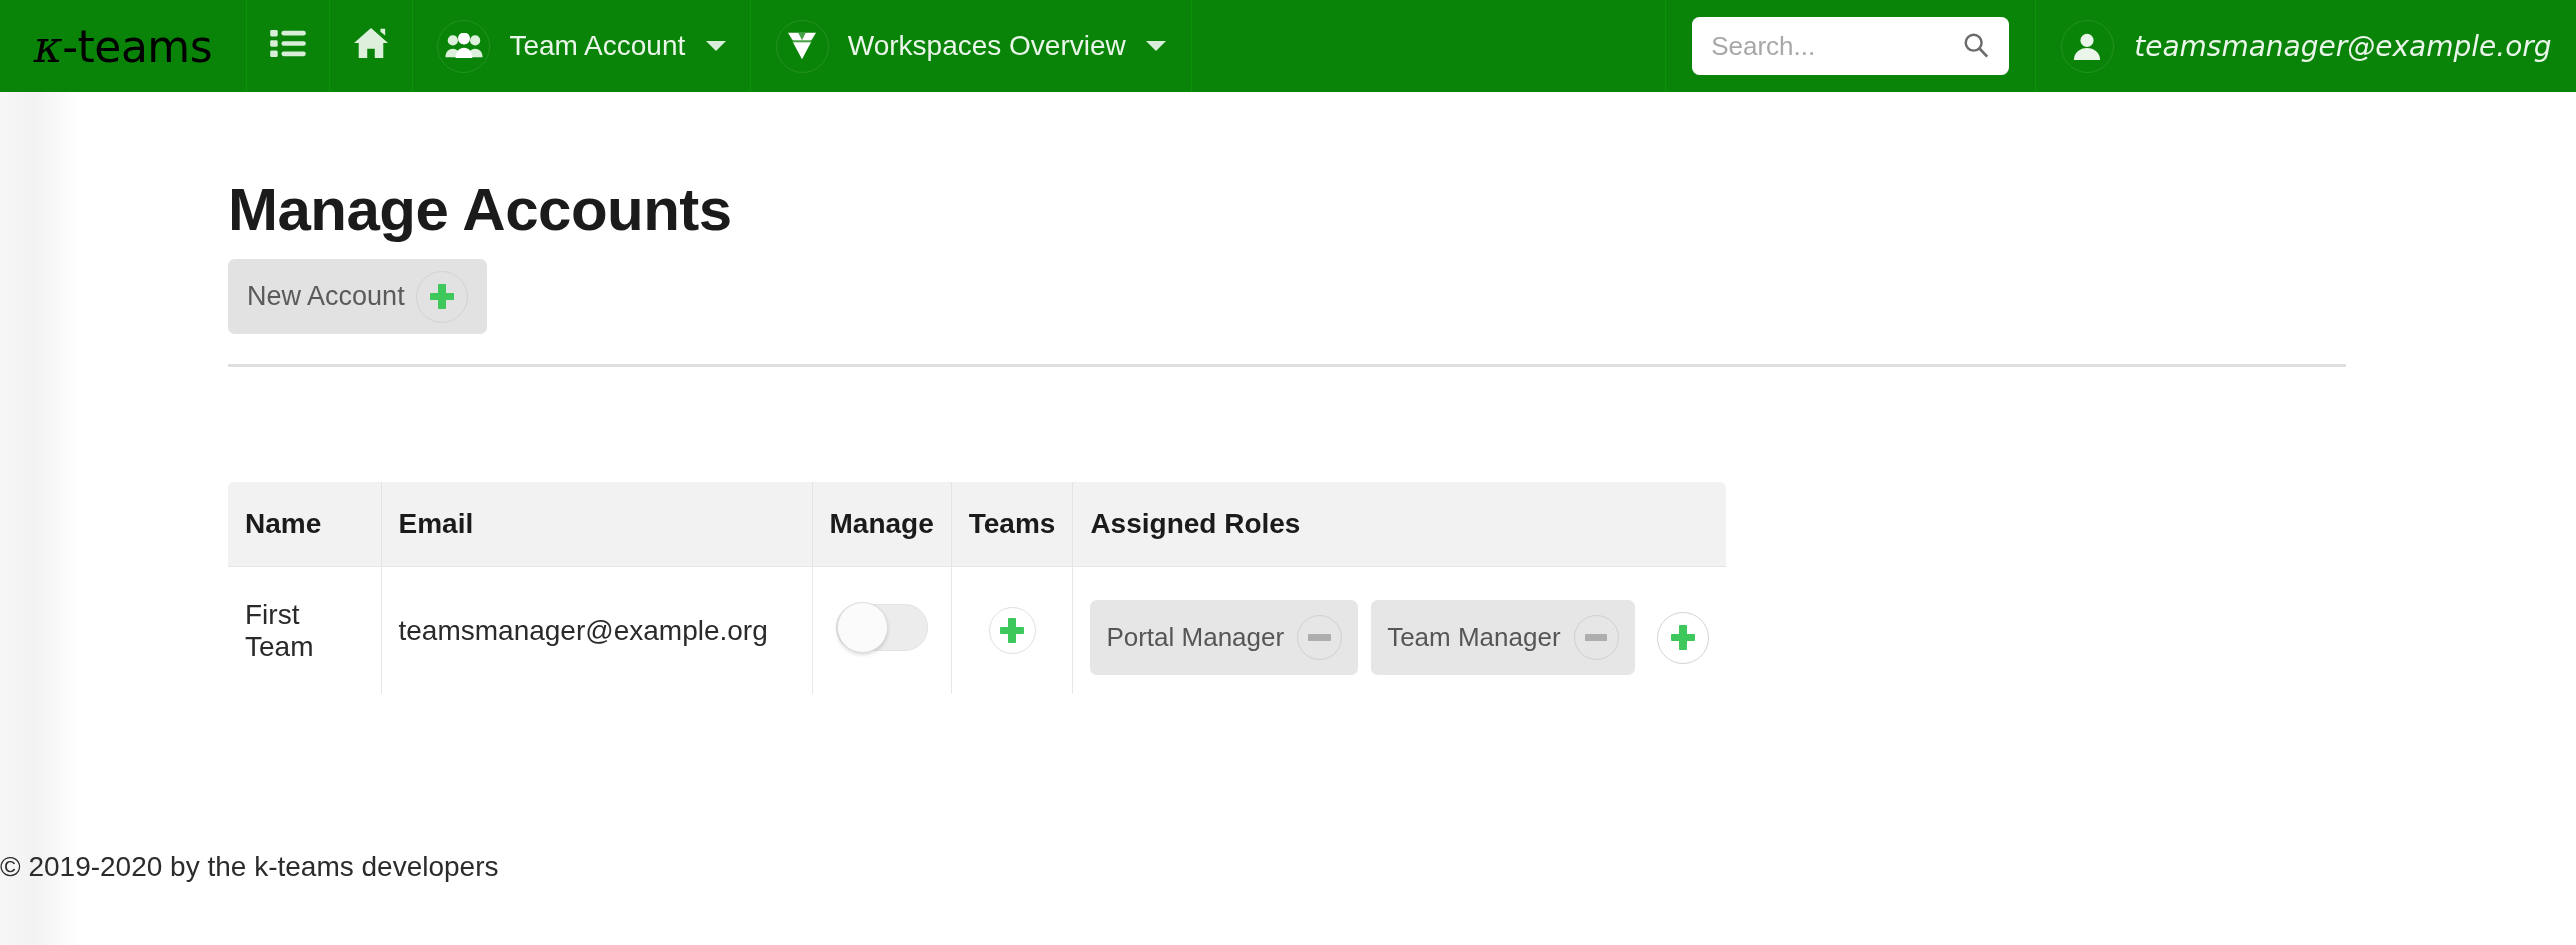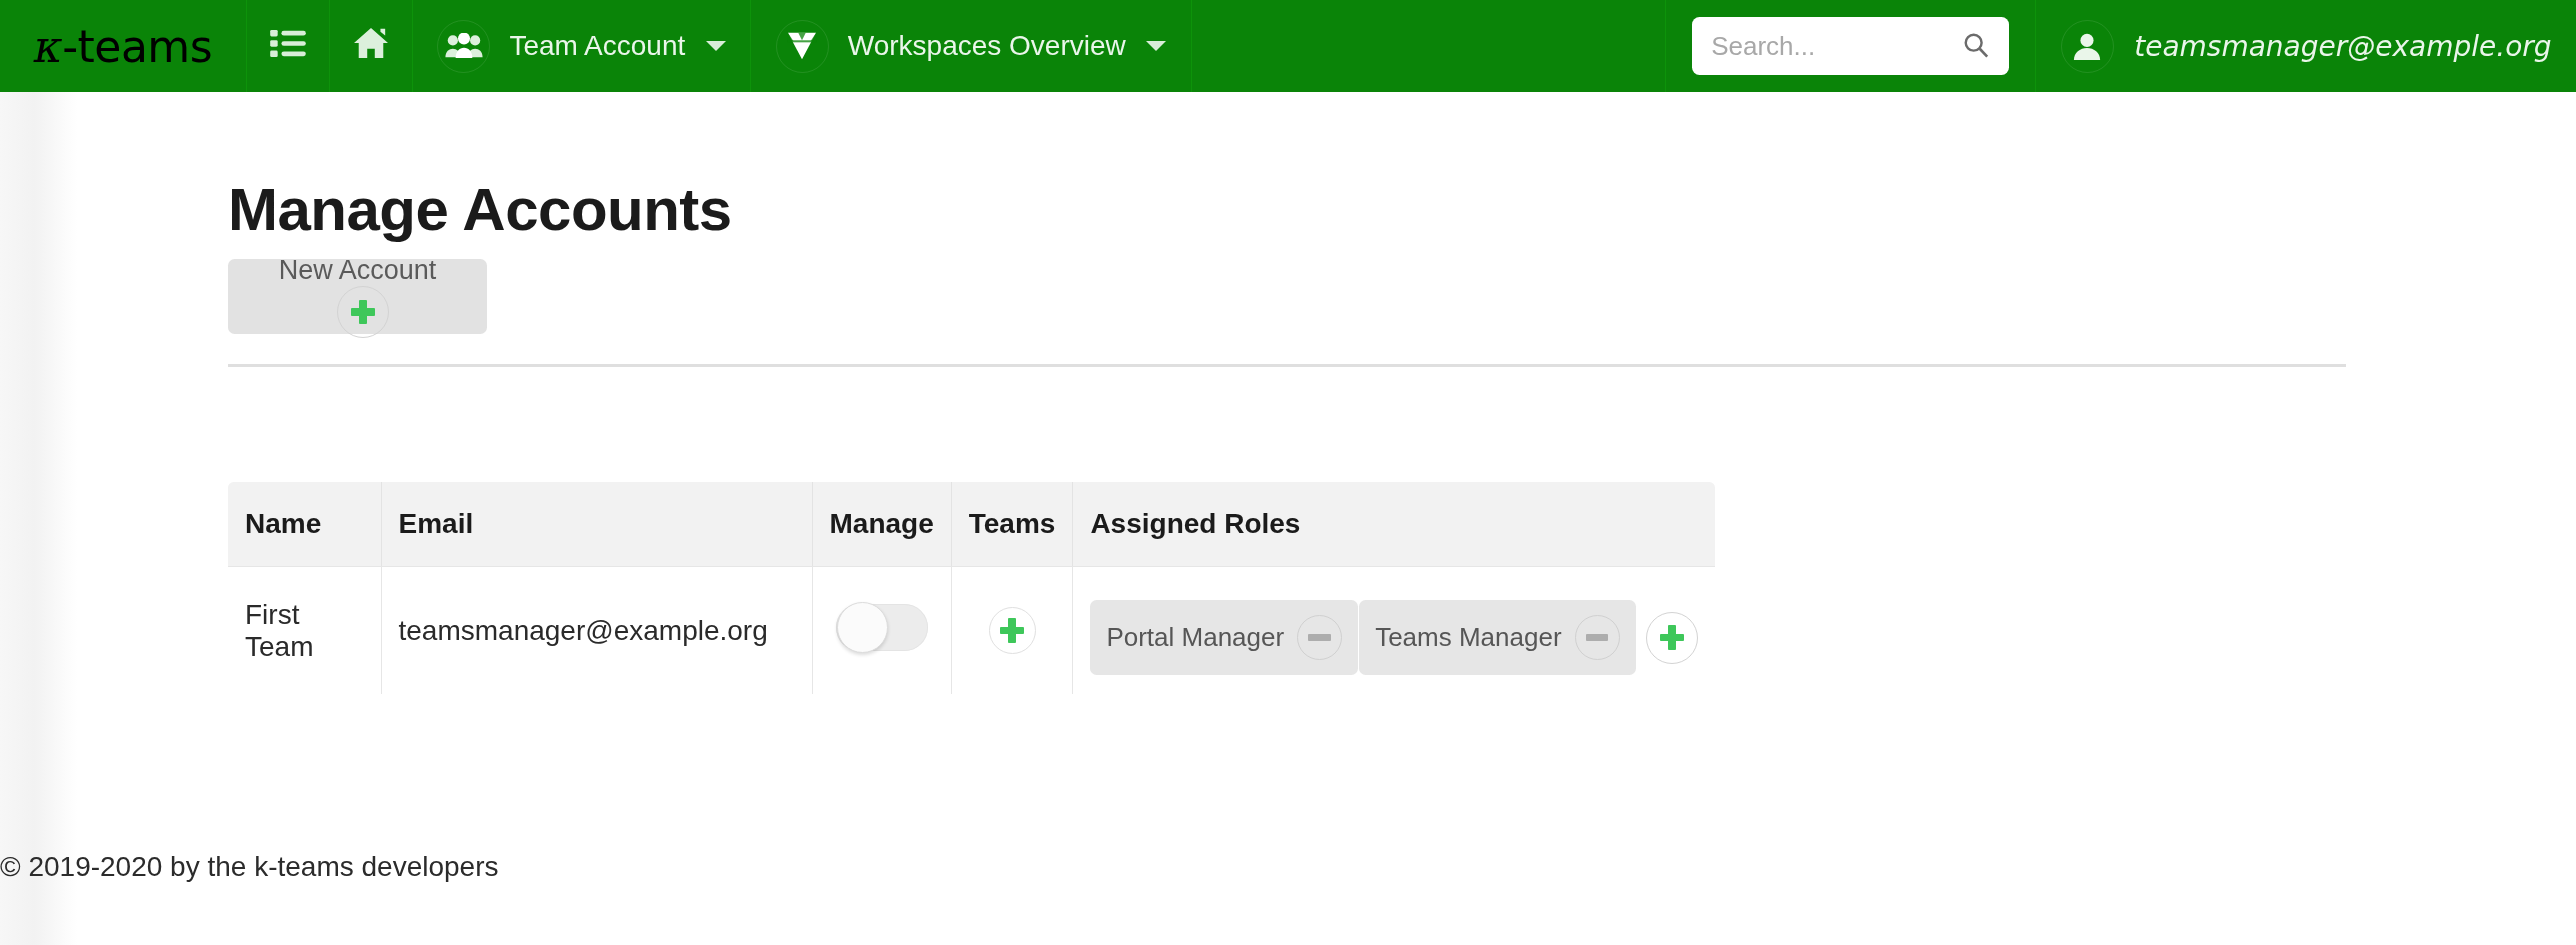--- a/index.html
+++ b/index.html
@@ -154,21 +154,20 @@
     left: 228px; top: 167px;
     width: 259px; height: 75px;
     background: #e2e2e2;
     border: 0;
     border-radius: 6.6px;
     display: flex;
     align-items: center;
     justify-content: center;
     cursor: pointer;
     font-family: "Liberation Sans", sans-serif;
-    flex-direction: column;
   }
   .new-account-btn .lbl {
     font-size: 27px;
     color: #5a5a5a;
   }
 
   .plus-circle {
     width: 52px; height: 52px;
     border-radius: 50%;
     border: 0.9px solid #d3d3d3;
@@ -274,21 +273,21 @@
     width: 51px; height: 51px;
     border-radius: 50%;
     background: #fbfbfb;
     border: 0.9px solid #dcdcdc;
     box-shadow: 0 1.9px 3.8px rgba(0,0,0,0.14);
   }
 
   .roles-wrap {
     display: flex;
     align-items: center;
-    gap: 1px;
+    gap: 13px;
     margin-top: 14px;
   }
   .role-chip {
     background: #e6e6e6;
     border-radius: 6.6px;
     height: 75px;
     display: flex;
     align-items: center;
     gap: 13px;
     padding: 0 16px;
@@ -437,21 +436,21 @@
         </td>
         <td class="col-roles">
           <div class="roles-wrap">
             <span class="role-chip">
               <span class="role-name">Portal Manager</span>
               <span class="minus-circle">
                 <span class="minus-glyph"></span>
               </span>
             </span>
             <span class="role-chip">
-              <span class="role-name">Teams Manager</span>
+              <span class="role-name">Team Manager</span>
               <span class="minus-circle">
                 <span class="minus-glyph"></span>
               </span>
             </span>
             <span class="plus-circle">
               <span class="plus-glyph"></span>
             </span>
           </div>
         </td>
       </tr>

